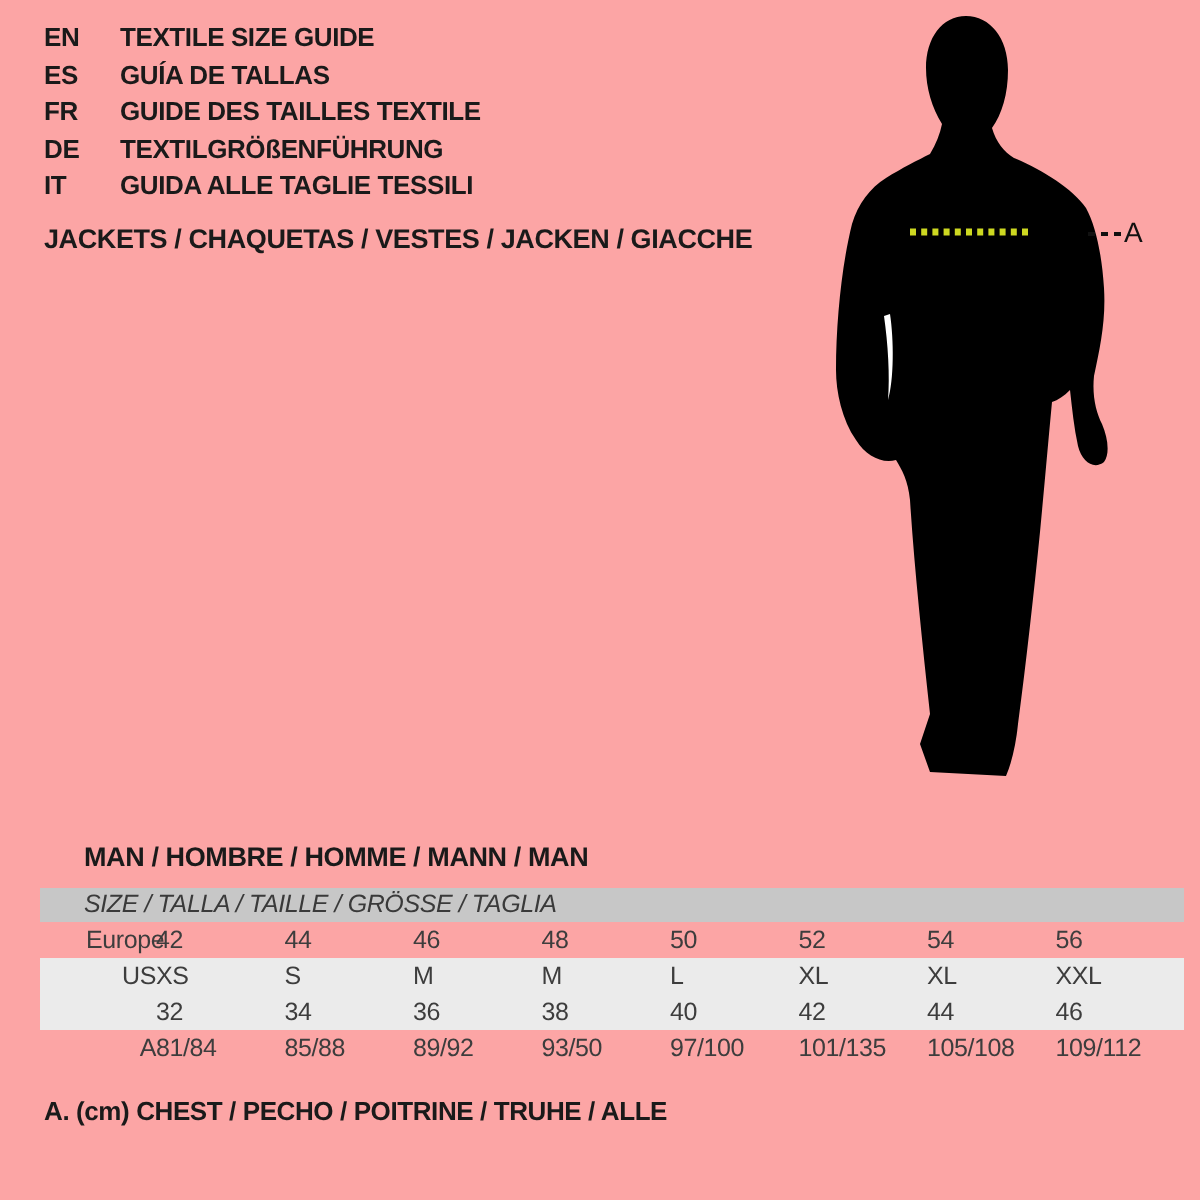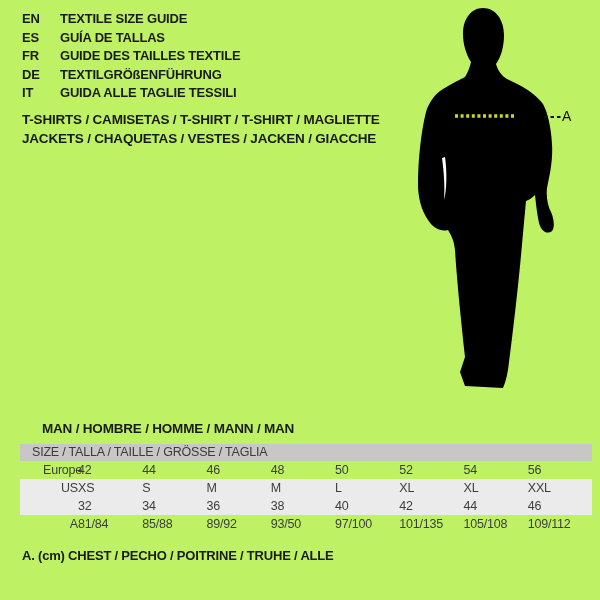--- a/index.html
+++ b/index.html
@@ -1,17 +1,17 @@
 <!DOCTYPE html>
 <html><head>
 <meta charset="utf-8">
 <style>
   html,body{margin:0;padding:0;background:#fff;}
   #screen{
-    position:relative;width:600px;height:600px;background:#bef264;overflow:hidden;
+    position:relative;width:600px;height:600px;background:#fca5a5;overflow:hidden;
     font-family:"Liberation Sans","DejaVu Sans",sans-serif;color:#1a1a1a;
   }
   
   .lang-list{position:absolute;left:22px;top:10px;}
   .lang-row{display:grid;grid-template-columns:38px auto;height:18.5px;line-height:18.5px;}
   .lang-code,.lang-label{font-size:13px;font-weight:700;letter-spacing:-0.2px;white-space:nowrap;}
   
   .categories{position:absolute;left:22px;top:110px;}
   .cat-line{font-size:13.5px;font-weight:700;letter-spacing:-0.2px;line-height:19px;white-space:nowrap;}
   
@@ -22,21 +22,21 @@
   }
   
   .section-title{
     position:absolute;left:22px;top:421px;font-size:13.5px;font-weight:700;
     letter-spacing:-0.2px;white-space:nowrap;padding-left:20px;
   }
   
   .size-table{position:absolute;left:20px;top:444px;width:572px;}
   .table-header{
     height:17px;line-height:17px;background:#c7c7c7;color:#3a3a3a;
-    font-size:12.5px;padding-left:12px;letter-spacing:-0.2px;white-space:nowrap;
+    font-size:12.5px;padding-left:22px;letter-spacing:-0.2px;white-space:nowrap;font-style:italic;
   }
   .t-row{
     display:grid;grid-template-columns:58px repeat(8,1fr);
     height:18px;line-height:18px;font-size:12.5px;color:#3d3d3d;letter-spacing:-0.2px;
   }
   .t-row.stripe{background:#ebebeb;}
   .t-label{text-align:right;padding-left:3px;margin-left:20px;}
   .t-cell{}
   
   .footer-note{
@@ -66,21 +66,20 @@
       <span class="lang-code">DE</span>
       <span class="lang-label">TEXTILGRÖßENFÜHRUNG</span>
     </div>
     <div class="lang-row">
       <span class="lang-code">IT</span>
       <span class="lang-label">GUIDA ALLE TAGLIE TESSILI</span>
     </div>
   </div>
 
   <div class="categories">
-    <div class="cat-line">T-SHIRTS / CAMISETAS / T-SHIRT / T-SHIRT / MAGLIETTE</div>
     <div class="cat-line">JACKETS / CHAQUETAS / VESTES / JACKEN / GIACCHE</div>
   </div>
 
   <svg class="figure-wrap" viewBox="0 0 190 400" aria-hidden="true">
     <path fill="#000000" d="
       M 78 8
       C 90 8, 99 19, 99 35
       C 99 47, 96 57, 91 64
       C 93 71, 97 76, 102 79
       C 116 85, 131 94, 138 104

